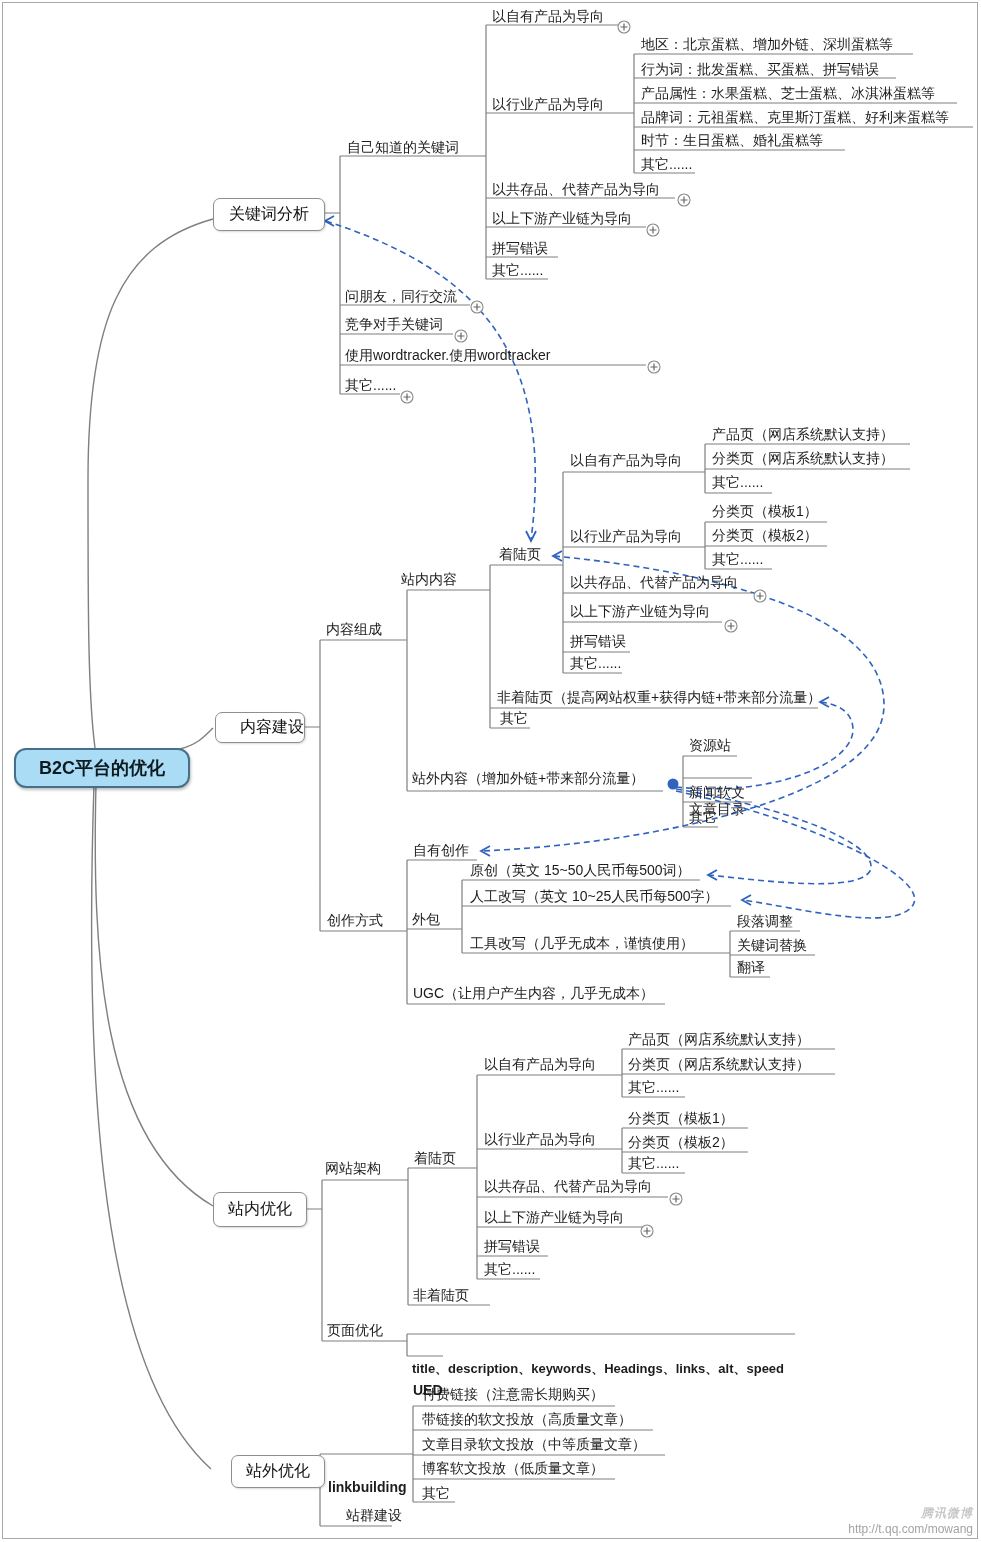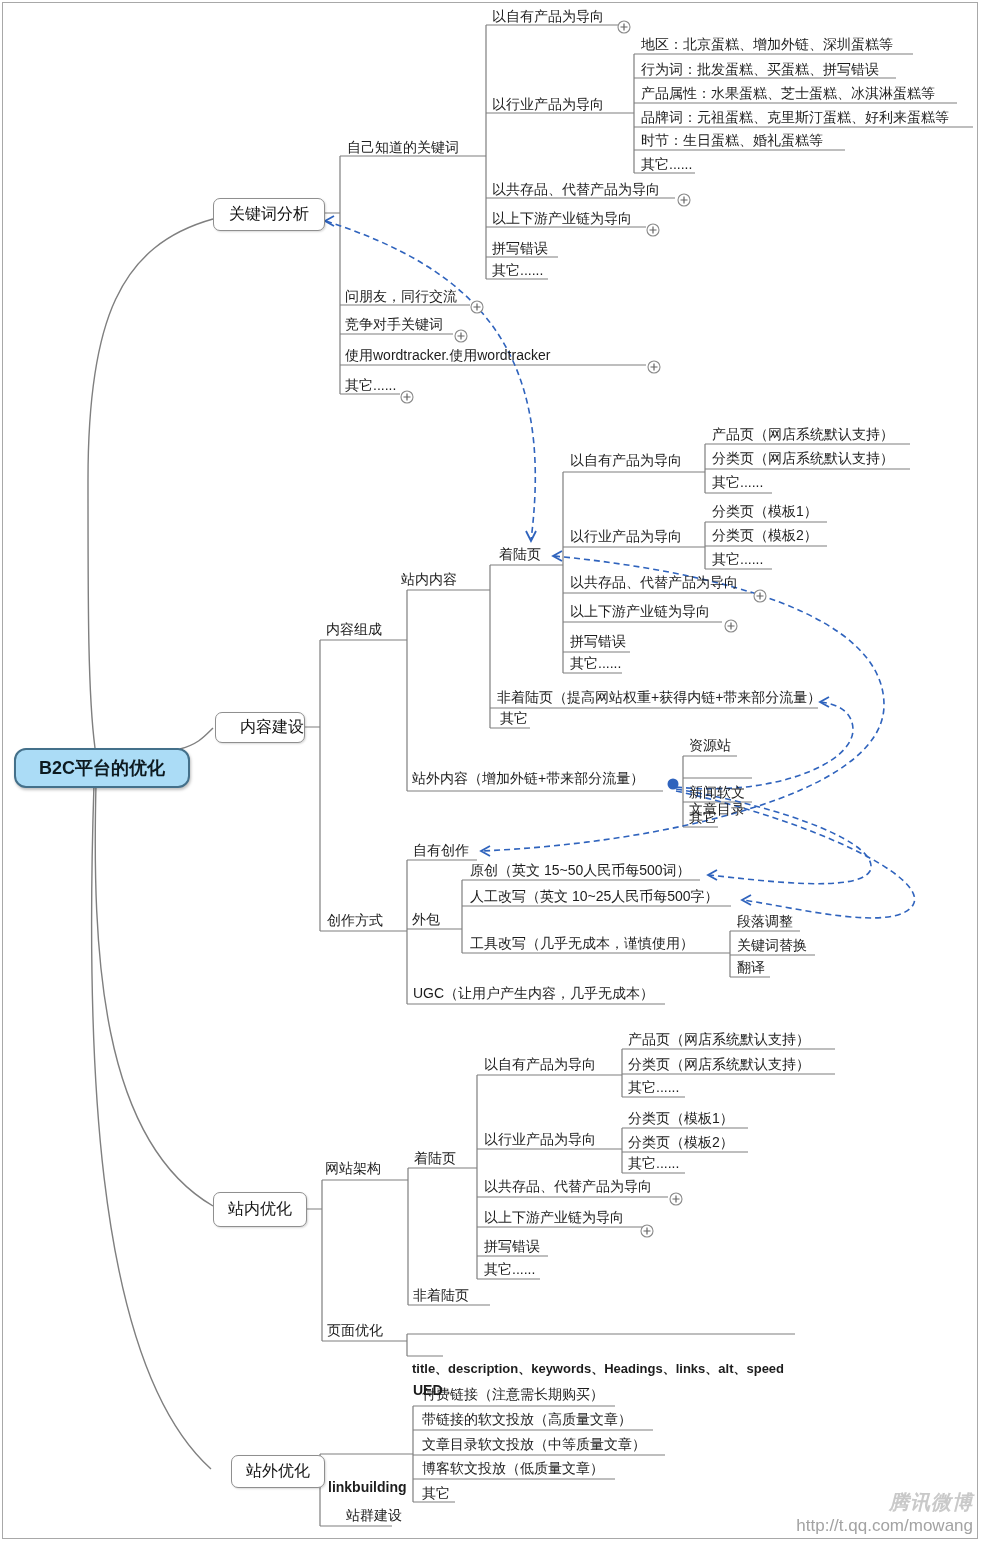--- a/index.html
+++ b/index.html
@@ -8,23 +8,23 @@
   #wires{position:absolute;left:0;top:0;z-index:1;}
   .lbl{position:absolute;font-size:14px;line-height:1.25;color:#1c1c1c;white-space:nowrap;z-index:2;}
   .sm{font-size:13px;}
   .bold{font-weight:bold;margin-top:44px;}
   .box{position:absolute;display:flex;align-items:center;justify-content:center;
        background:#fff;border:1px solid #8f8f8f;border-radius:7px;font-size:16px;color:#111;
        z-index:2;box-shadow:1px 1px 2px rgba(0,0,0,.15);white-space:nowrap;}
   .rootbox{background:#abdcf6;border:2px solid #44708a;border-radius:12px;
        font-weight:bold;font-size:18px;color:#0d1a20;box-shadow:1px 2px 3px rgba(0,0,0,.25);}
   .wm{position:absolute;right:8px;bottom:6px;text-align:right;z-index:2;}
-  .wm .logo{font-size:20px;font-weight:bold;font-style:italic;color:#c9c9c9;letter-spacing:1px;
+  .wm .logo{font-size:12px;font-weight:bold;font-style:italic;color:#c9c9c9;letter-spacing:1px;
        text-shadow:1px 1px 0 #fff;}
-  .wm .url{font-size:17px;color:#a3a3a3;margin-left:36px;}
+  .wm .url{font-size:12px;color:#a3a3a3;margin-left:36px;}
 </style>
 </head>
 <body>
 
 <div id="canvas">
 
 <svg id="wires" width="981" height="1542" viewBox="0 0 981 1542">
 
   <rect x="2.5" y="2.5" width="975" height="1536" fill="none" stroke="#a8a8a8" stroke-width="1"></rect>
 

